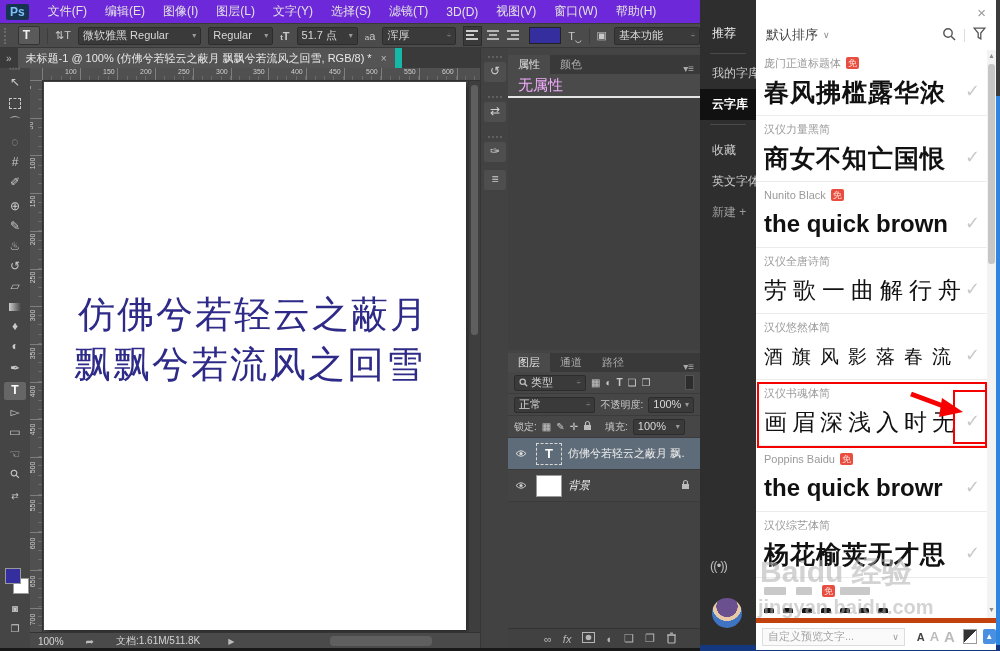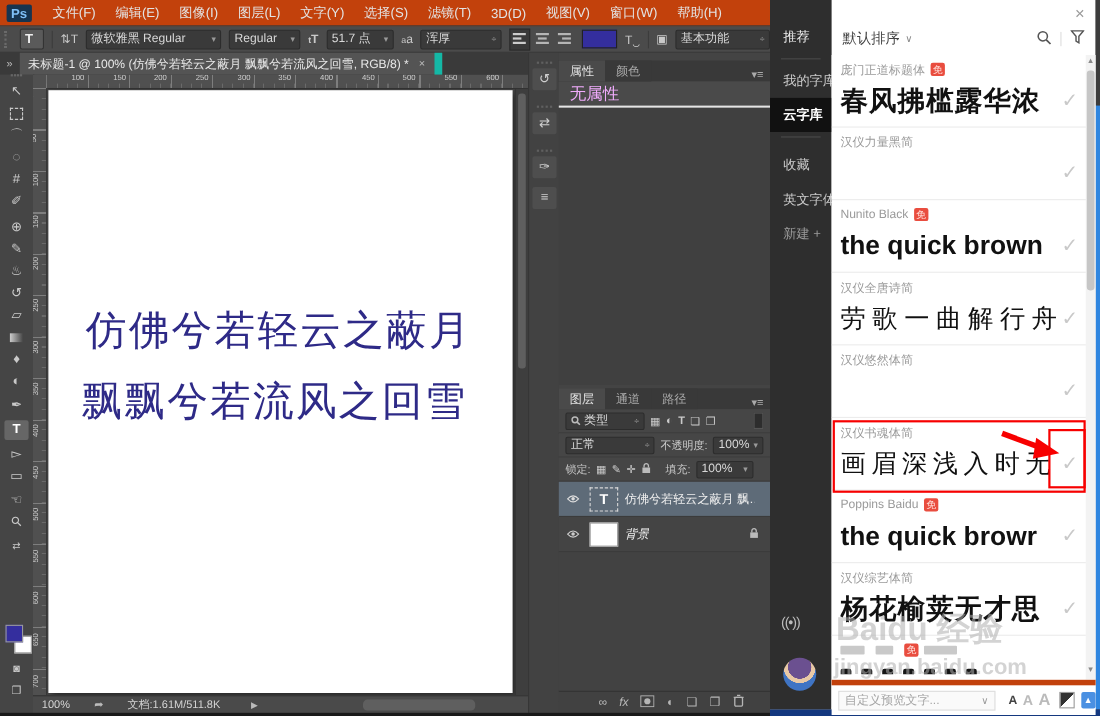--- a/index.html
+++ b/index.html
@@ -1,21 +1,21 @@
 <!DOCTYPE html>
 <html><head>
 <meta charset="utf-8">
 <style>
   html,body{margin:0;padding:0}
   body{width:1000px;height:651px;position:relative;overflow:hidden;
        background:#474747;font-family:"Liberation Sans",sans-serif;
        font-size:12px;color:#dcdcdc;-webkit-font-smoothing:antialiased}
   .ab{position:absolute}
   
-  .menubar{left:0;top:0;width:836px;height:23px;background:#c2410c;border-bottom:1px solid #393939;
+  .menubar{left:0;top:0;width:836px;height:23px;background:#6d28d9;border-bottom:1px solid #393939;
            display:flex;align-items:center}
   .ps-logo{margin:0 10px 0 6px;background:#16344f;color:#7fc0f7;font-weight:bold;font-size:12px;
            padding:1px 4px;border-radius:2px}
   .mi{padding:0 9px;color:#e3e3e3;font-size:12px;white-space:nowrap}
   .win-ctrl{margin-left:auto;display:flex;align-items:center}
   .wc{width:26px;height:18px;text-align:center;line-height:17px;color:#cfcfcf;font-size:11px}
   .mini-menu{color:#cfcfcf;font-size:10px;margin-right:16px}
   .optionsbar{left:0;top:24px;width:700px;height:24px;background:#4b4b4b;border-bottom:1px solid #383838;
               display:flex;align-items:center;gap:7px;padding-left:4px;box-sizing:border-box}
   .grip{width:3px;height:16px;border-left:2px dotted #6a6a6a;margin-right:2px}
@@ -285,21 +285,21 @@
     <span class="rl" style="top:270px">350</span>
     <span class="rl" style="top:308px">400</span>
     <span class="rl" style="top:346px">450</span>
     <span class="rl" style="top:384px">500</span>
     <span class="rl" style="top:422px">550</span>
     <span class="rl" style="top:460px">600</span>
     <span class="rl" style="top:498px">650</span>
     <span class="rl" style="top:536px">700</span>
   </div>
   <div class="canvas">
-    <div class="cv-line" style="left:34px;top:194px">仿佛兮若轻云之蔽月</div>
+    <div class="cv-line" style="left:34px;top:208px">仿佛兮若轻云之蔽月</div>
     <div class="cv-line" style="left:30px;top:258px">飘飘兮若流风之回雪</div>
   </div>
   <div class="vscroll">
       <div class="vthumb"></div>
     </div>
 </div>
 
 <div class="ab statusbar">
   <span style="margin-left:8px">100%</span>
   <span style="margin-left:22px;color:#bbb">➦</span>
@@ -462,20 +462,21 @@
           <span>庞门正道标题体</span>
           <span class="badge">免</span>
         </div>
       <div class="fprev p-heavy">春风拂槛露华浓</div>
       <span class="check">✓</span>
     </div>
     <div class="fp-item">
       <div class="fname">
           <span>汉仪力量黑简</span>
         </div>
+      <div class="fprev p-heavy">商女不知亡国恨</div>
       <span class="check">✓</span>
     </div>
     <div class="fp-item">
       <div class="fname">
           <span>Nunito Black</span>
           <span class="badge">免</span>
         </div>
       <div class="fprev p-latin">the quick brown</div>
       <span class="check">✓</span>
     </div>
@@ -483,20 +484,21 @@
       <div class="fname">
           <span>汉仪全唐诗简</span>
         </div>
       <div class="fprev p-kai">劳歌一曲解行舟</div>
       <span class="check">✓</span>
     </div>
     <div class="fp-item">
       <div class="fname">
           <span>汉仪悠然体简</span>
         </div>
+      <div class="fprev p-hand">酒旗风影落春流</div>
       <span class="check">✓</span>
     </div>
     <div class="fp-item">
       <div class="fname">
           <span>汉仪书魂体简</span>
         </div>
       <div class="fprev p-calli">画眉深浅入时无</div>
       <span class="check">✓</span>
     </div>
     <div class="fp-item">

